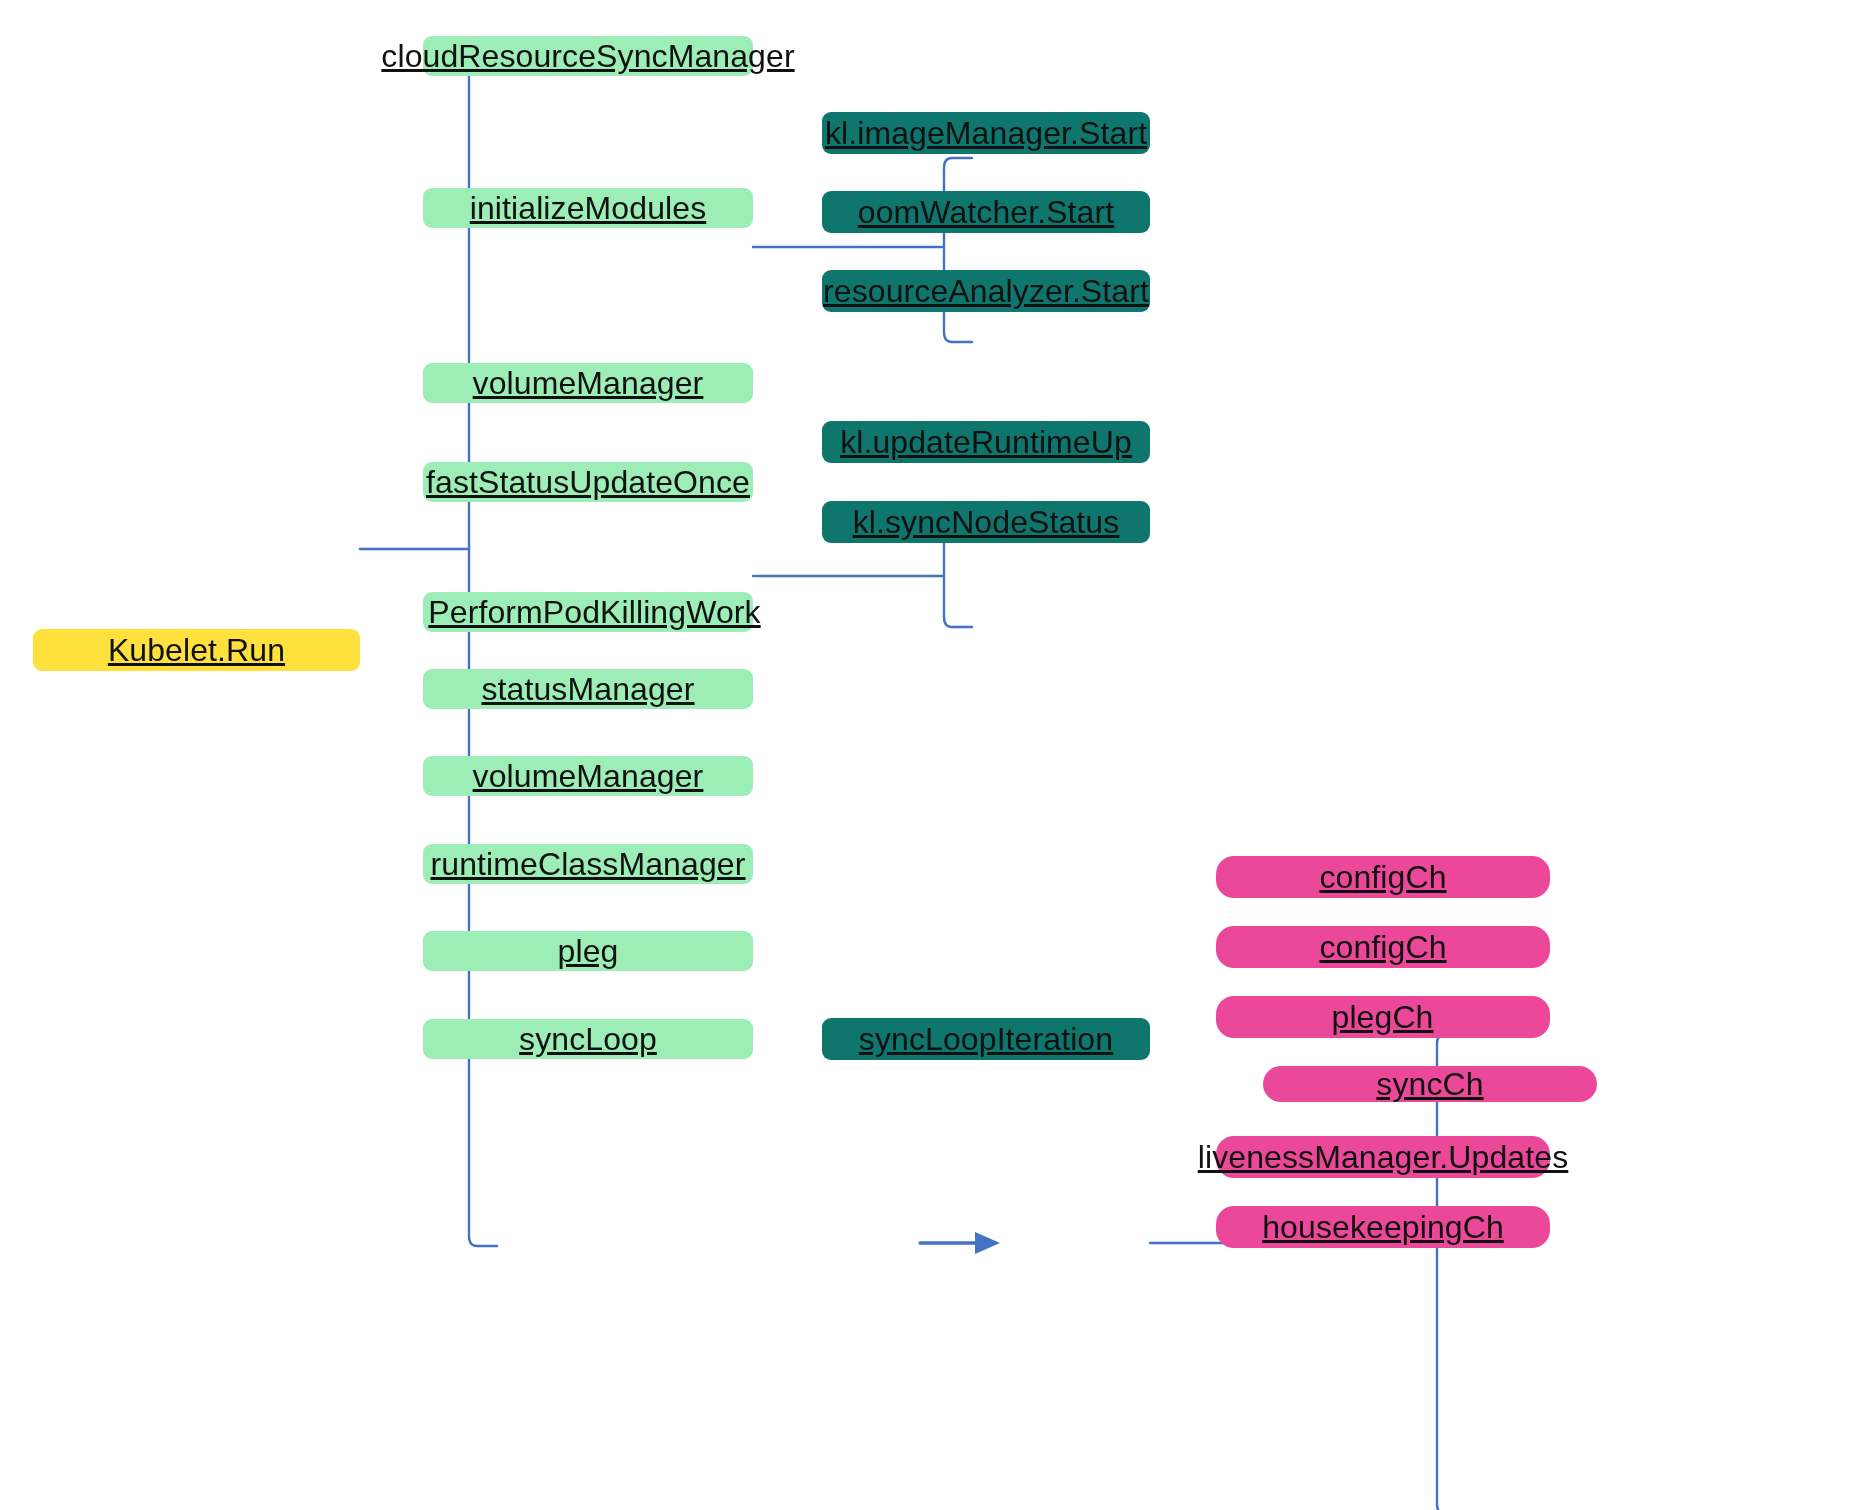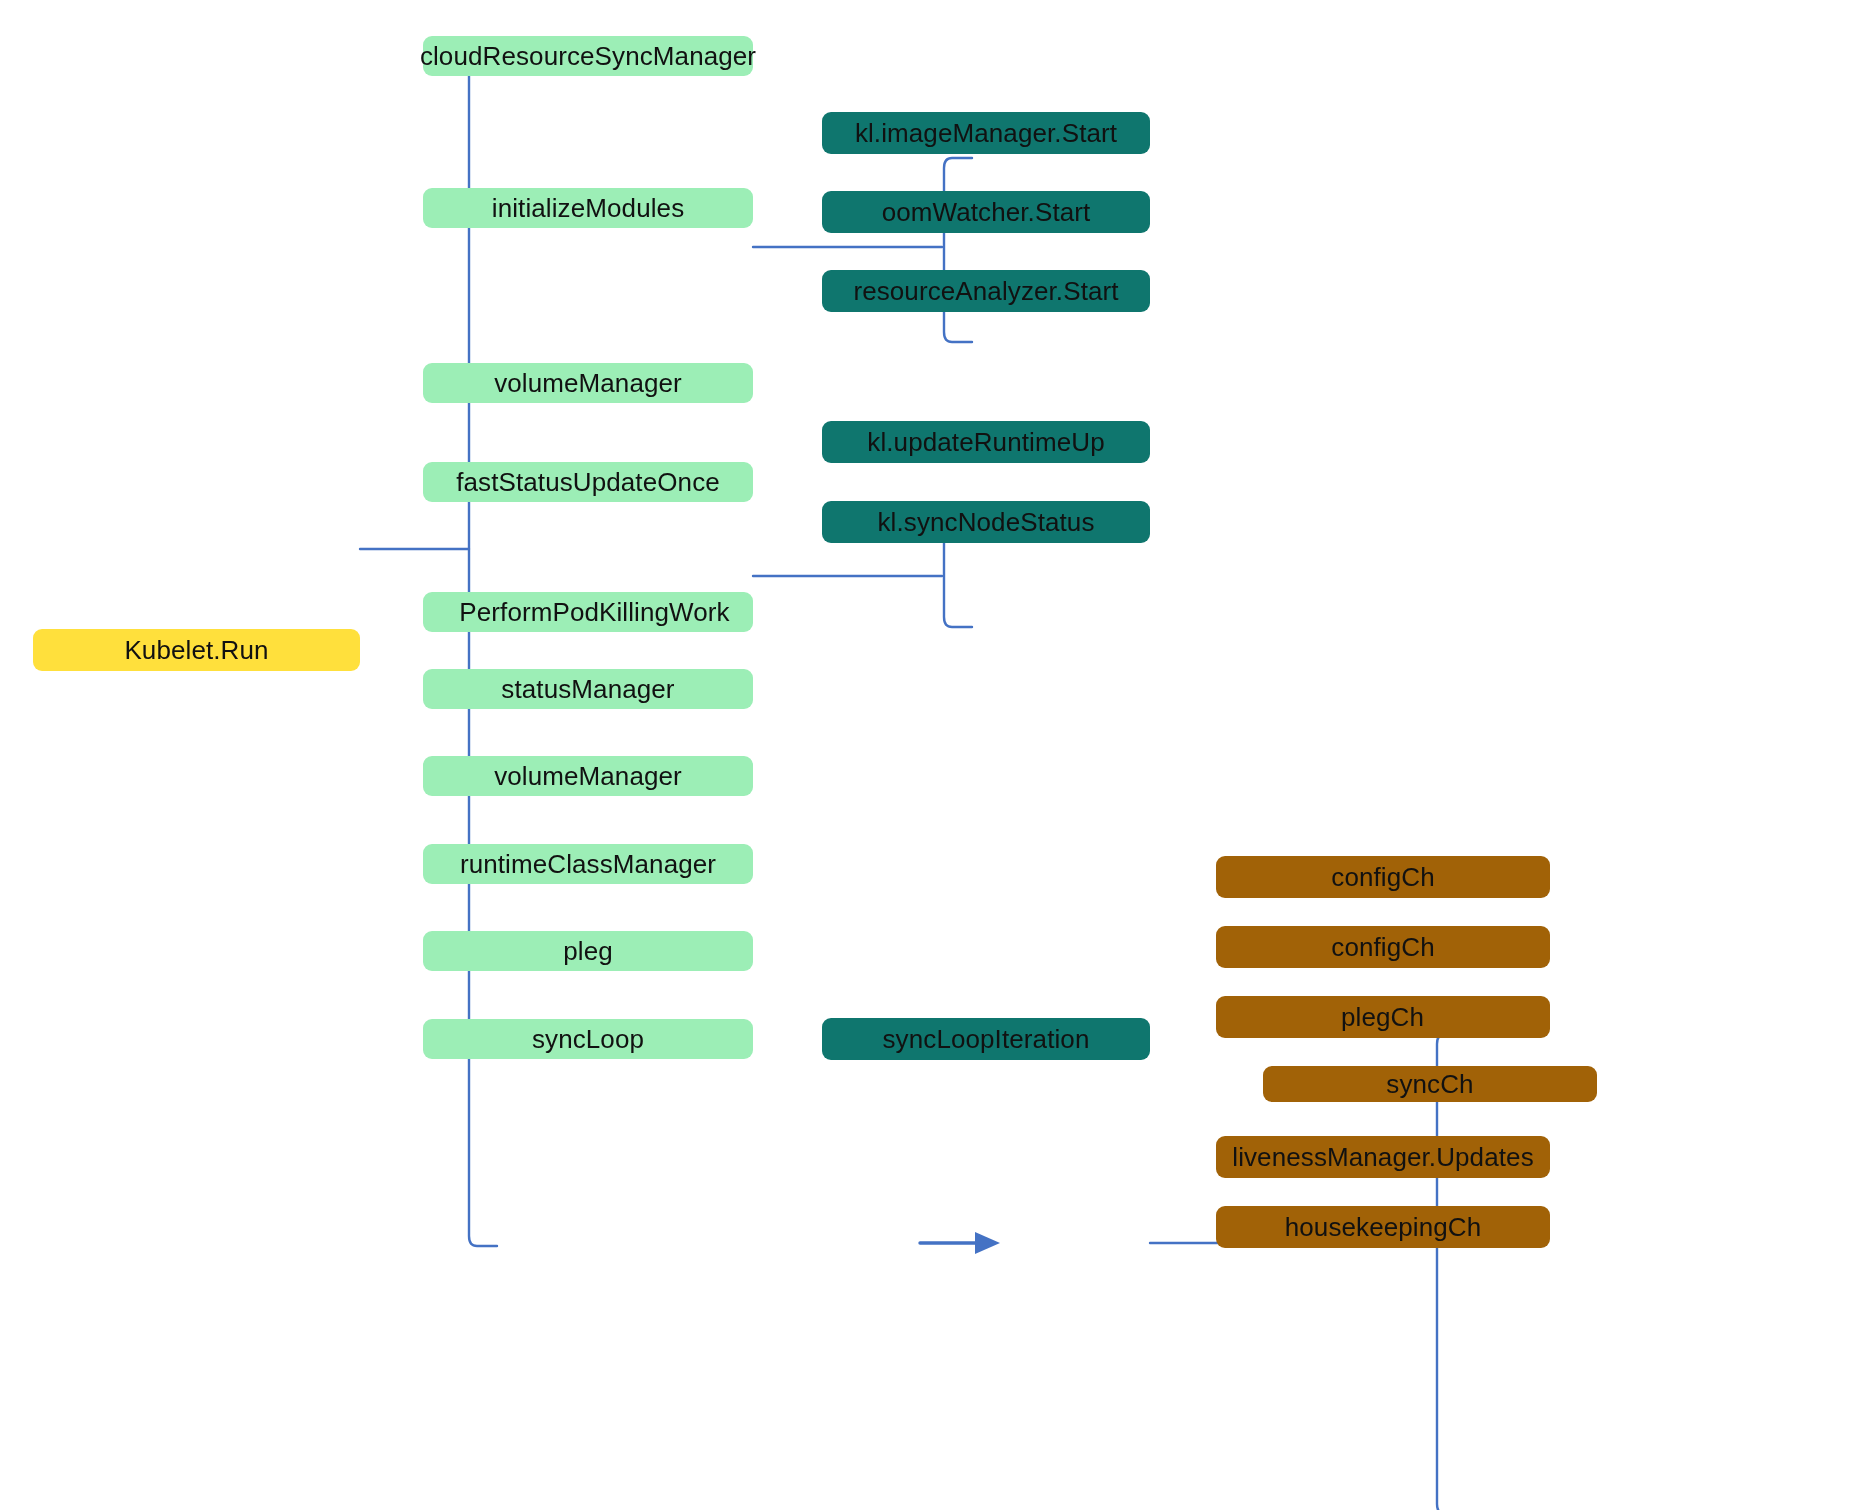--- a/index.html
+++ b/index.html
@@ -9,31 +9,32 @@
     font-family:"Liberation Sans", sans-serif;
     overflow:hidden;
   }
   #canvas{position:relative;width:1858px;height:1510px;}
   svg.links{position:absolute;left:0;top:0;width:1858px;height:1510px;pointer-events:none;}
   .node{
     position:absolute;
     display:flex;align-items:center;justify-content:center;
     border-radius:9px;
     color:#111111;
-    font-size:26px;
+    font-size:32px;
     line-height:1;
     letter-spacing:0.1px;
     white-space:nowrap;
     box-sizing:border-box;
     padding:0 10px;
+    text-decoration:underline;
   }
   .node.root{background:#FFE03C;}
   .node.green{background:#9CEEB6;}
   .node.red{background:#0f766e;}
-  .node.tan{background:#a16207;}
+  .node.tan{background:#ec4899;border-radius:18px;}
 </style>
 </head>
 <body>
 
 <div id="canvas">
 
   <svg class="links" viewBox="0 0 1858 1510">
     <g fill="none" stroke="#4472C4" stroke-width="2.4" stroke-linecap="round" stroke-linejoin="round">
 
       <path d="M360,549 L469,549"></path>

